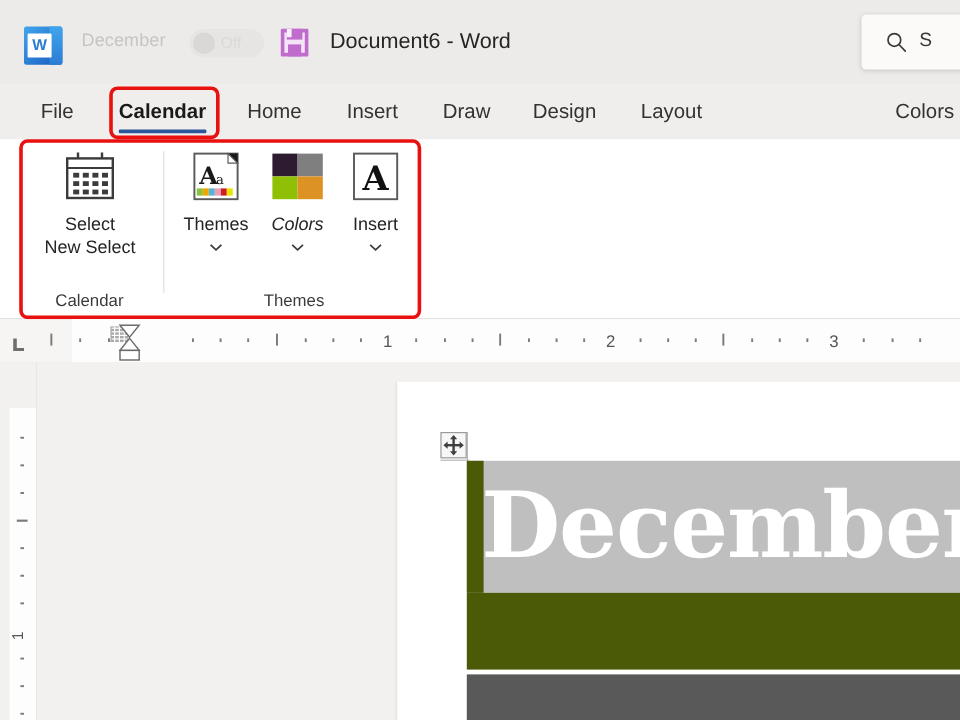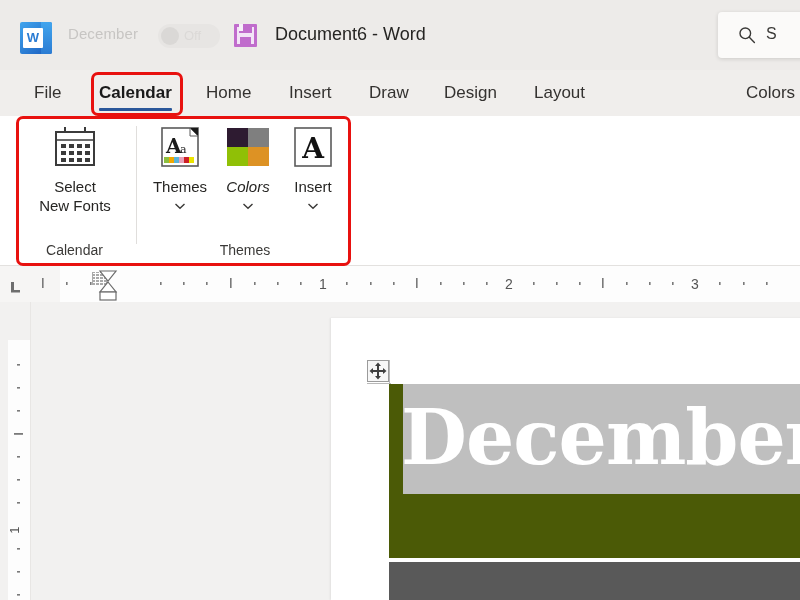--- a/index.html
+++ b/index.html
@@ -443,21 +443,21 @@
             <rect x="17" y="25" width="5" height="4"></rect>
           <rect x="25" y="25" width="5" height="4"></rect>
             <rect x="33" y="25" width="5" height="4"></rect>
           <rect x="9" y="32" width="5" height="4"></rect>
             <rect x="17" y="32" width="5" height="4"></rect>
           <rect x="25" y="32" width="5" height="4"></rect>
             <rect x="33" y="32" width="5" height="4"></rect>
         </g>
       </svg>
       <div class="rbtn-label" style="margin-top:5px">Select</div>
-      <div class="rbtn-label2">New Fonts</div>
+      <div class="rbtn-label2">New Select</div>
     </div>
 
     <div class="rbtn" style="left:148px; top:10px; width:64px;">
       <svg class="themes-icon rbtn-icon" viewBox="0 0 40 42">
         <rect x="2" y="2" width="36" height="38" fill="#ffffff" stroke="#5a5a5a" stroke-width="1.6"></rect>
         <polygon points="30,2 38,2 38,10" fill="#1a1a1a"></polygon>
         <polygon points="30,2 38,10 30,10" fill="#ffffff" stroke="#5a5a5a" stroke-width="1"></polygon>
         <text x="6" y="27" font-family="DejaVu Serif, serif" font-size="20" font-weight="bold" fill="#1a1a1a">A</text>
         <text x="20" y="27" font-family="DejaVu Serif, serif" font-size="11" fill="#1a1a1a">a</text>
         <g>

